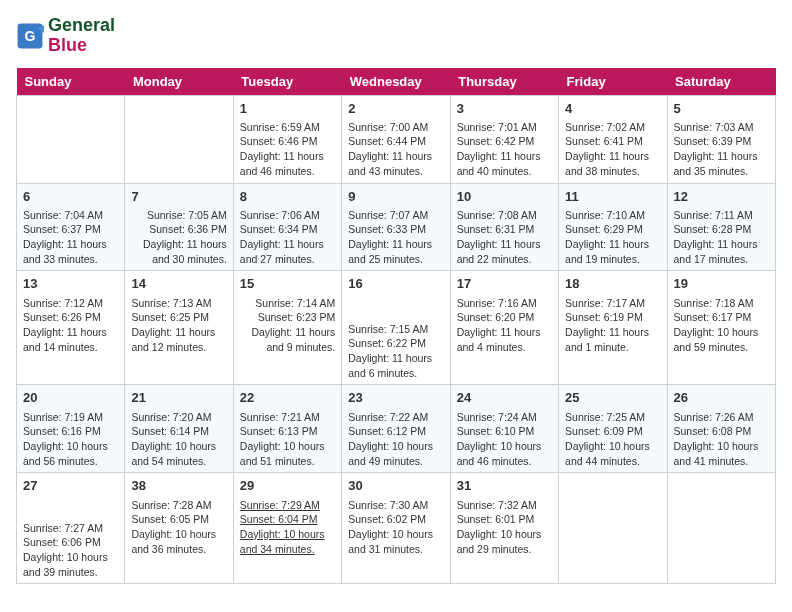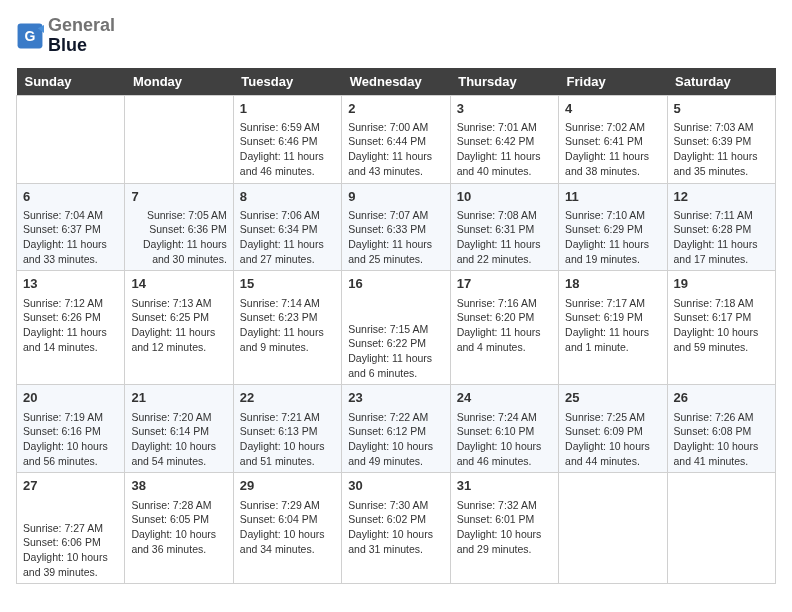--- a/index.html
+++ b/index.html
@@ -21,21 +21,21 @@
       align-items: center;
       gap: 4px;
     }
     .logo-text {
       font-size: 18px;
       font-weight: bold;
       color: #1a1a1a;
       line-height: 1.1;
     }
     .logo-text span {
-      color: #737373;
+      color: #14532d;
     }
     .logo-icon {
       width: 28px;
       height: 28px;
     }
     .title-block {
       text-align: right;
     }
     .month-title {
       font-size: 36px;
@@ -45,21 +45,21 @@
     .location {
       font-size: 14px;
       color: #555;
     }
     table {
       width: 100%;
       border-collapse: collapse;
       font-size: 11px;
     }
     thead tr th {
-      background: #404040;
+      background: #be185d;
       color: #fff;
       padding: 6px 8px;
       text-align: left;
       font-size: 13px;
       font-weight: 600;
     }
     tbody tr td {
       border: 1px solid #d0d0d0;
       vertical-align: top;
       padding: 4px 6px;
@@ -94,21 +94,21 @@
 
 <div class="header">
   <div class="logo">
     <svg class="logo-icon" viewBox="0 0 36 36">
       <rect x="2" y="2" width="32" height="32" rx="4" fill="#3a7bc8"></rect>
       <text x="18" y="24" text-anchor="middle" fill="white" font-size="18" font-weight="bold" font-family="Arial">G</text>
       <polygon points="28,8 36,4 36,14" fill="#4a90d9"></polygon>
     </svg>
     <div>
       <div class="logo-text">
-        <span>General</span><br><span style="color:#0f172a">Blue</span>
+        <span>General</span><br><span style="color:#be185d">Blue</span>
       </div>
     </div>
   </div>
   <div class="title-block">
     <div class="month-title"></div>
     <div class="location"></div>
   </div>
 </div>
 
 <table>
@@ -210,21 +210,21 @@
 Daylight: 11 hours and 14 minutes.</div>
         </td>
         <td>
           <span class="day-number">14</span>
           <div class="day-info" style="white-space: pre-line;">Sunrise: 7:13 AM
 Sunset: 6:25 PM
 Daylight: 11 hours and 12 minutes.</div>
         </td>
         <td>
           <span class="day-number">15</span>
-          <div class="day-info" style="white-space: pre-line;">Sunrise: 7:14 AM
+          <div class="day-info" style="white-space: pre-line; text-align: right;">Sunrise: 7:14 AM
 Sunset: 6:23 PM
 Daylight: 11 hours and 9 minutes.</div>
         </td>
         <td>
           <span class="day-number">16</span>
           <div class="day-info" style="white-space: pre-line; margin-top: 28px;">Sunrise: 7:15 AM
 Sunset: 6:22 PM
 Daylight: 11 hours and 6 minutes.</div>
         </td>
         <td>
@@ -298,21 +298,21 @@
 Daylight: 10 hours and 39 minutes.</div>
         </td>
         <td>
           <span class="day-number">38</span>
           <div class="day-info" style="white-space: pre-line;">Sunrise: 7:28 AM
 Sunset: 6:05 PM
 Daylight: 10 hours and 36 minutes.</div>
         </td>
         <td>
           <span class="day-number">29</span>
-          <div class="day-info" style="white-space: pre-line;">Sunrise: 7:29 AM
+          <div class="day-info" style="white-space: pre-line; text-decoration: underline;">Sunrise: 7:29 AM
 Sunset: 6:04 PM
 Daylight: 10 hours and 34 minutes.</div>
         </td>
         <td>
           <span class="day-number">30</span>
           <div class="day-info" style="white-space: pre-line;">Sunrise: 7:30 AM
 Sunset: 6:02 PM
 Daylight: 10 hours and 31 minutes.</div>
         </td>
         <td>

